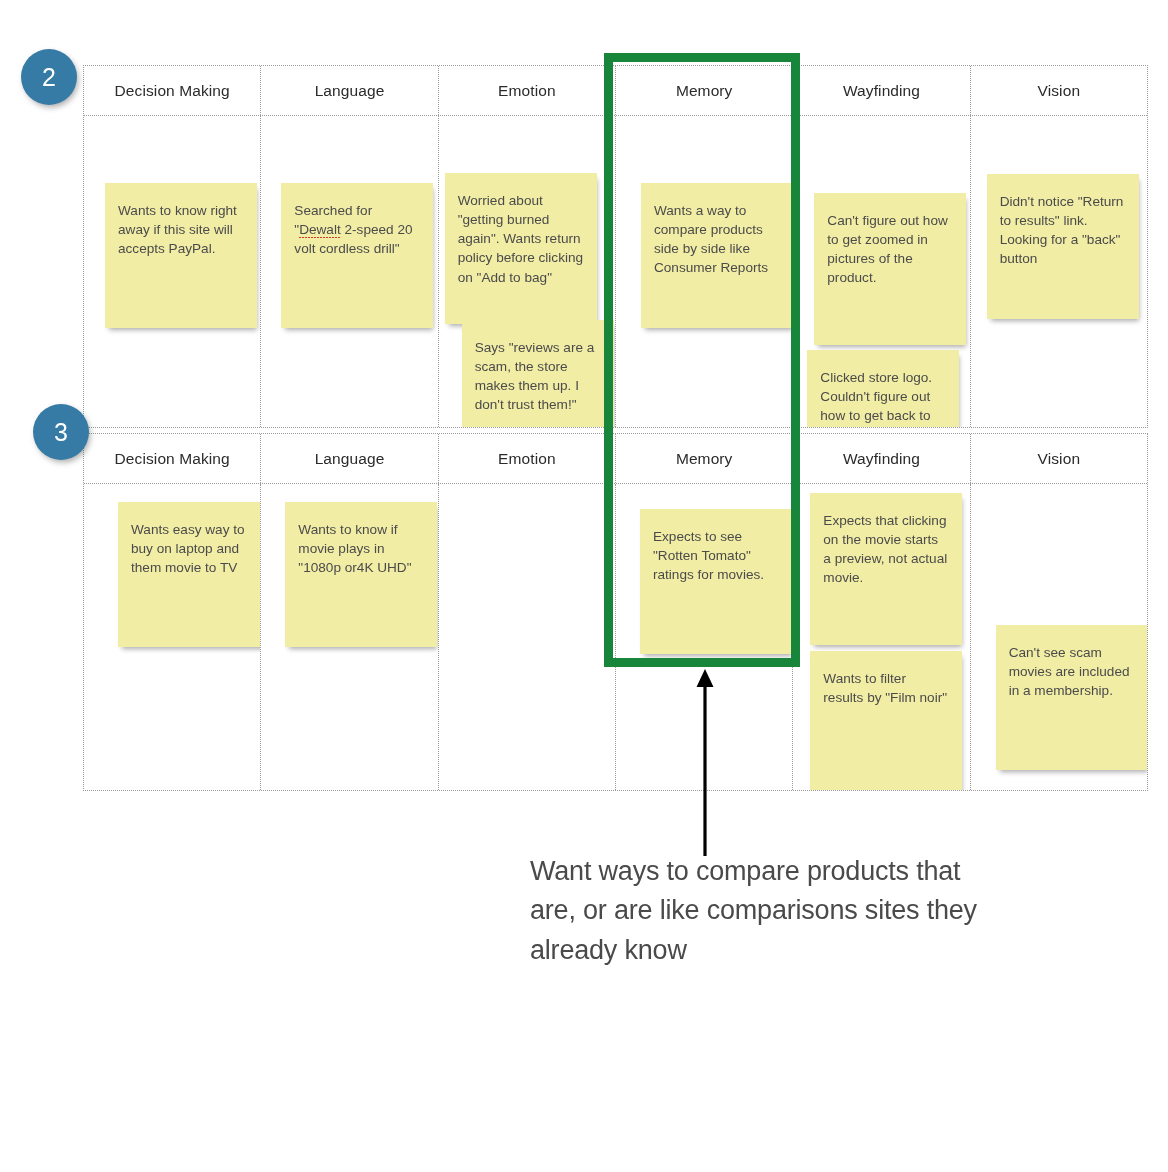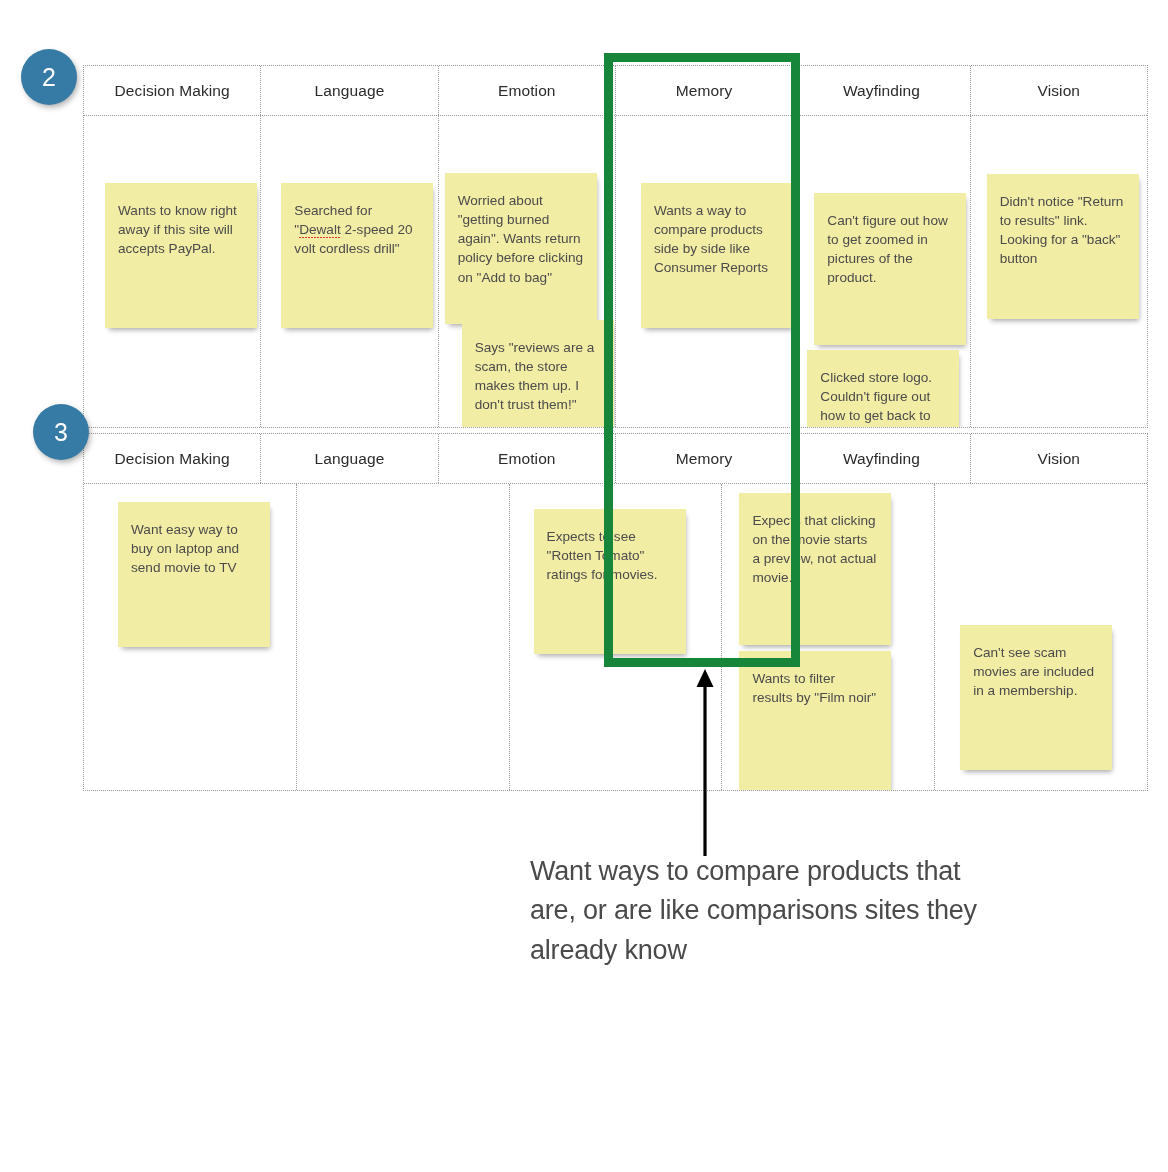--- a/index.html
+++ b/index.html
@@ -27,20 +27,21 @@
     box-sizing: border-box;
   }
   .rowgroup.r2 { top: 65px;  height: 363px; }
   .rowgroup.r3 { top: 433px; height: 358px; }
 
   .headrow {
     display: flex;
     height: 50px;
     border-bottom: 1px dotted #9a9a9a;
     box-sizing: border-box;
+    justify-content: flex-end;
   }
   .bodyrow {
     display: flex;
     box-sizing: border-box;
   }
   .rowgroup.r2 .bodyrow { height: 311px; }
   .rowgroup.r3 .bodyrow { height: 306px; }
 
   .hcell, .bcell {
     flex: 1 1 0;
@@ -201,23 +202,26 @@
       <div class="hcell">
           <span>Wayfinding</span>
         </div>
       <div class="hcell">
           <span>Vision</span>
         </div>
     </div>
     <div class="bodyrow">
 
       <div class="bcell">
-        <div class="note tall" style="left:34px;top:18px;">Want easy way to buy on laptop and send movie to TV</div>
-      </div>
-
+        <div class="note tall" style="left:34px;top:18px;">Wants easy way to buy on laptop and them movie to TV</div>
+      </div>
+
+      <div class="bcell">
+        <div class="note tall" style="left:24px;top:18px;">Wants to know if movie plays in "1080p or4K UHD"</div>
+      </div>
 
       <div class="bcell"></div>
 
       <div class="bcell">
         <div class="note tall" style="left:24px;top:25px;">Expects to see "Rotten Tomato" ratings for movies.</div>
       </div>
 
       <div class="bcell">
         <div class="note" style="left:17px;top:9px;height:152px;">Expects that clicking on the movie starts a preview, not actual movie.</div>
         <div class="note" style="left:17px;top:167px;height:145px;">Wants to filter results by "Film noir"</div>

